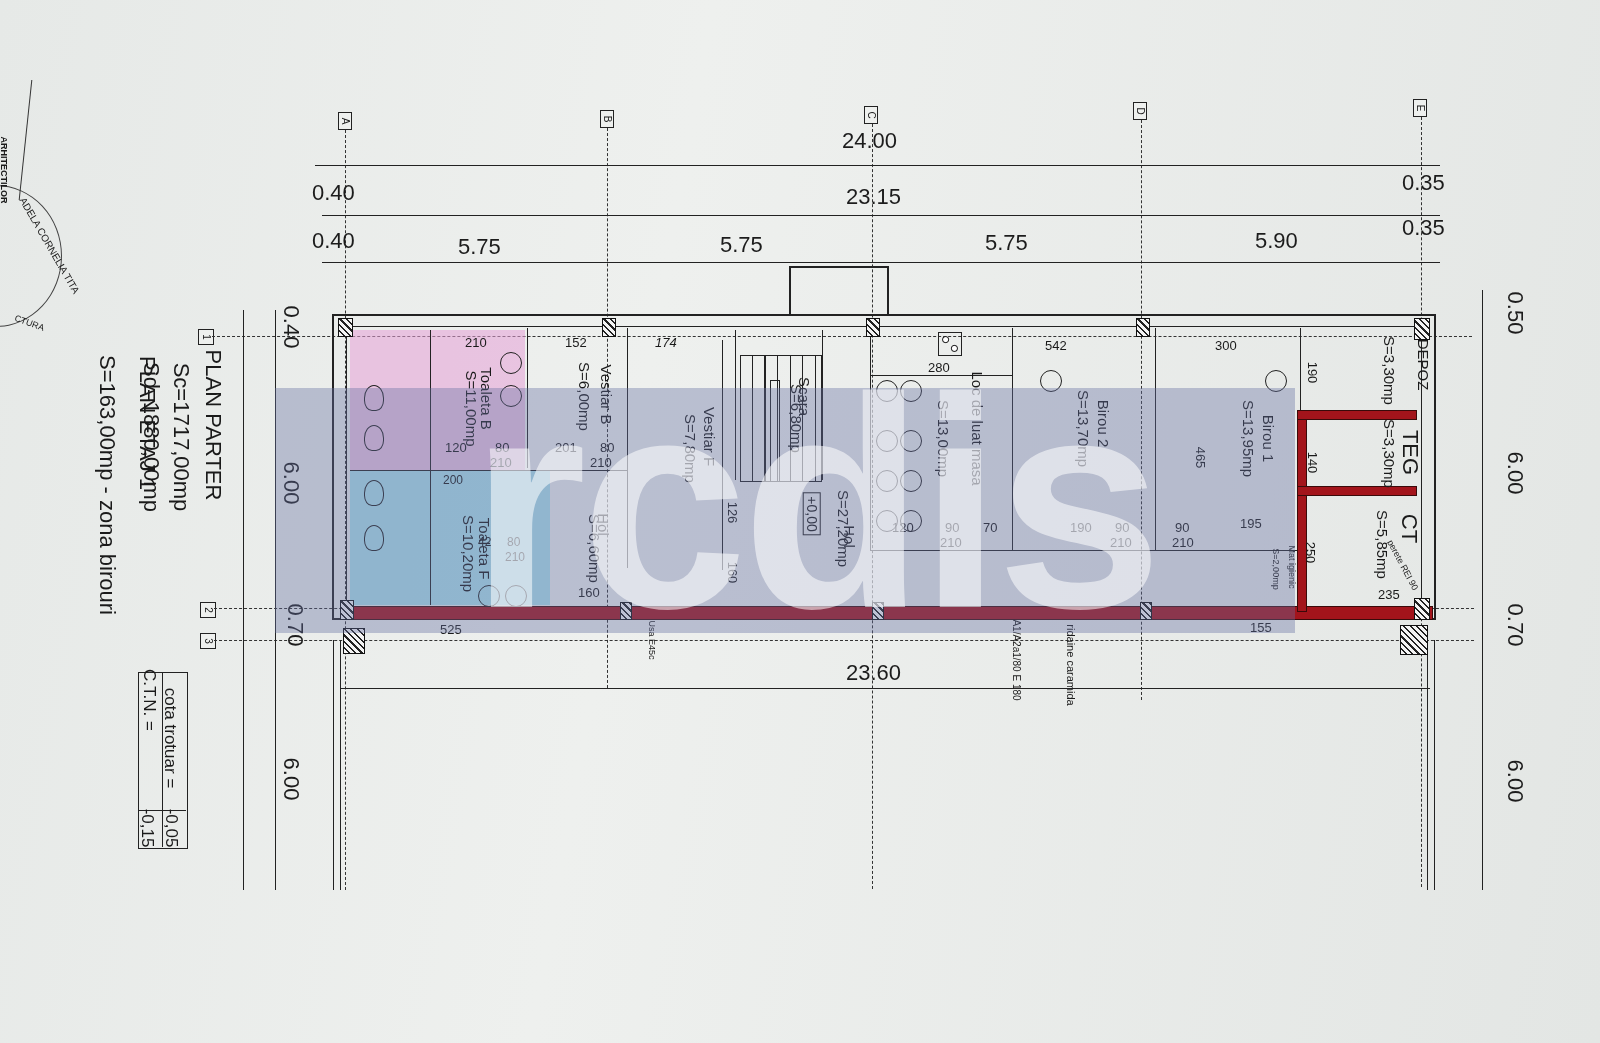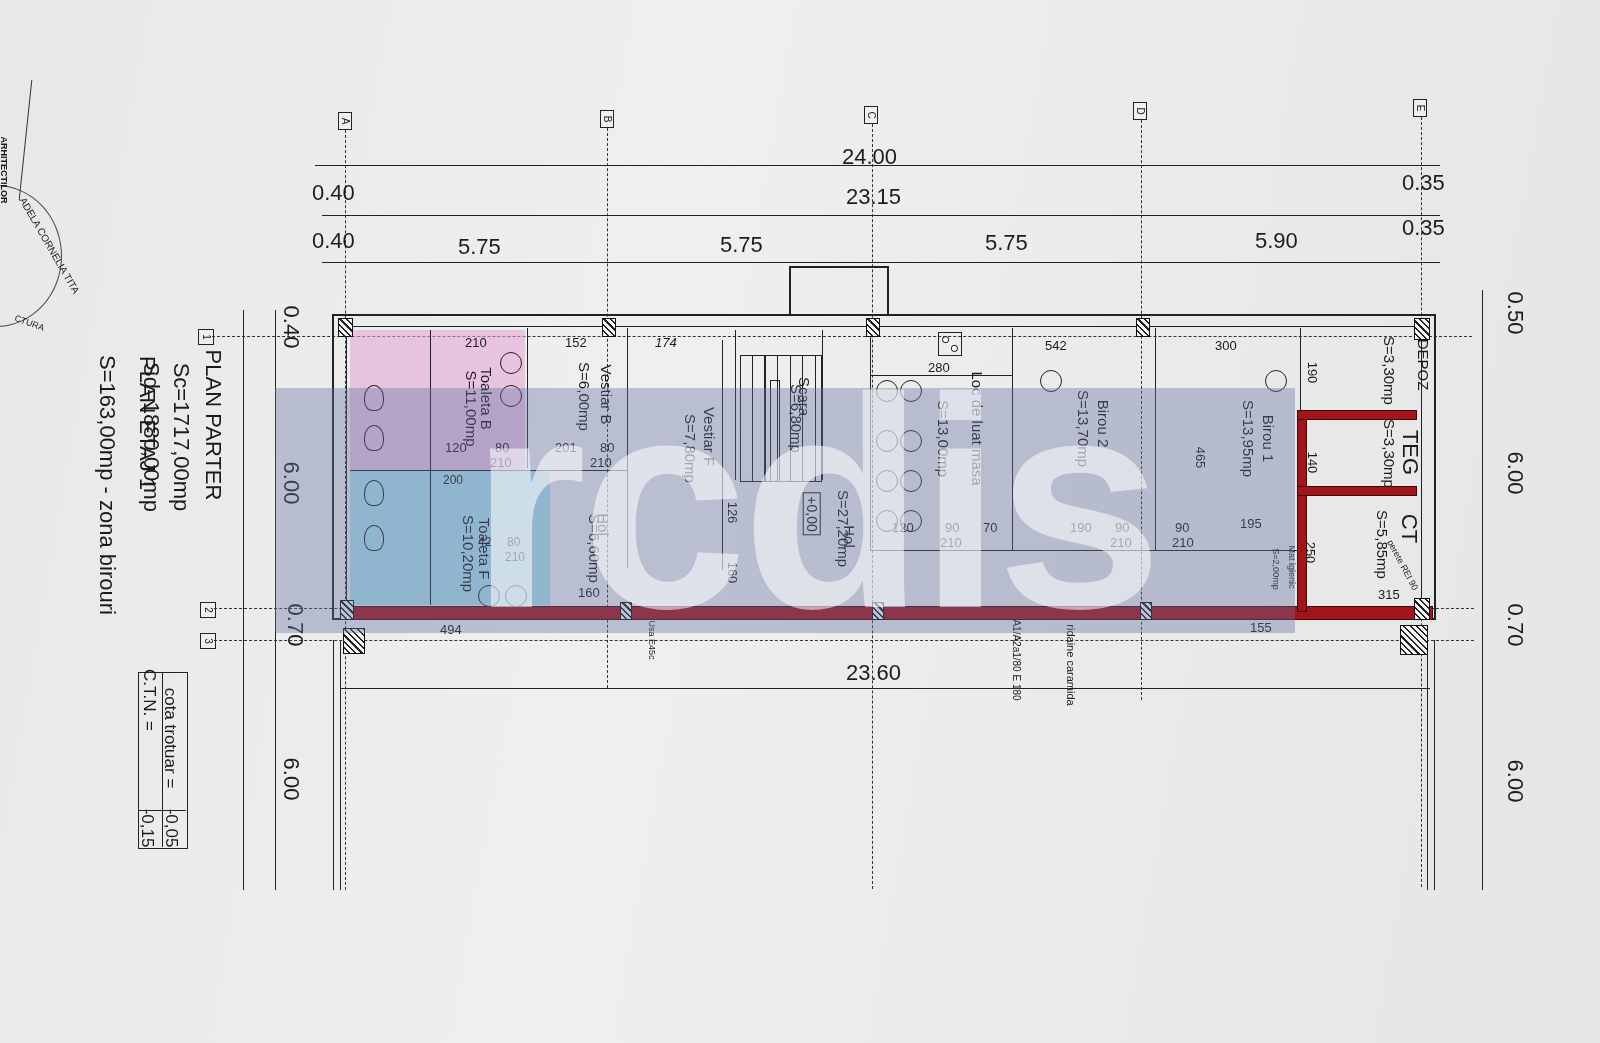--- a/index.html
+++ b/index.html
@@ -69,21 +69,21 @@
   <div class="dash-v" style="left:872px;top:124px;height:765px;"></div>
   <div class="dash-v" style="left:1141px;top:120px;height:580px;"></div>
   <div class="dash-v" style="left:1421px;top:117px;height:770px;"></div>
   <div class="dash-h" style="left:212px;top:336px;width:1260px;"></div>
   <div class="dash-h" style="left:214px;top:608px;width:1260px;"></div>
   <div class="dash-h" style="left:214px;top:640px;width:1260px;"></div>
 
   <div class="hline" style="left:315px;top:165px;width:1125px;"></div>
   <div class="hline" style="left:322px;top:215px;width:1118px;"></div>
   <div class="hline" style="left:322px;top:262px;width:1118px;"></div>
-  <div class="dim" style="left:842px;top:144px;">24.00</div>
+  <div class="dim" style="left:842px;top:128px;">24.00</div>
   <div class="dim" style="left:846px;top:184px;">23.15</div>
   <div class="dim" style="left:312px;top:180px;">0.40</div>
   <div class="dim" style="left:312px;top:228px;">0.40</div>
   <div class="dim" style="left:1402px;top:170px;">0.35</div>
   <div class="dim" style="left:1402px;top:215px;">0.35</div>
   <div class="dim" style="left:458px;top:234px;">5.75</div>
   <div class="dim" style="left:720px;top:232px;">5.75</div>
   <div class="dim" style="left:985px;top:230px;">5.75</div>
   <div class="dim" style="left:1255px;top:228px;">5.90</div>
 
@@ -99,21 +99,21 @@
   <div class="dim rot" style="left:1494px;top:460px;">6.00</div>
   <div class="dim rot" style="left:1494px;top:612px;">0.70</div>
   <div class="dim rot" style="left:1494px;top:768px;">6.00</div>
 
   <div class="vline" style="left:333px;top:640px;height:250px;"></div>
   <div class="vline" style="left:340px;top:640px;height:250px;"></div>
   <div class="vline" style="left:1427px;top:640px;height:250px;"></div>
   <div class="vline" style="left:1434px;top:640px;height:250px;"></div>
   <div class="hline" style="left:340px;top:688px;width:1090px;"></div>
   <div class="dim" style="left:846px;top:660px;">23.60</div>
-  <div class="num" style="left:440px;top:622px;">494</div>
+  <div class="num" style="left:440px;top:622px;">525</div>
   <div class="num" style="left:1250px;top:620px;">155</div>
 
   <div class="wall" style="left:332px;top:314px;width:1100px;height:302px;border-width:2px;"></div>
   <div class="wall" style="left:346px;top:326px;width:1074px;height:282px;border-width:1.5px;"></div>
 
   <div class="wall" style="left:789px;top:266px;width:96px;height:48px;border-bottom:none;"></div>
 
   <div class="pink" style="left:350px;top:330px;width:175px;height:140px;"></div>
   <div class="cyan" style="left:350px;top:470px;width:200px;height:135px;"></div>
 
@@ -243,21 +243,21 @@
   <div class="num" style="left:1115px;top:520px;">90</div>
   <div class="num" style="left:1110px;top:535px;">210</div>
   <div class="num" style="left:1215px;top:338px;">300</div>
   <div class="num rot" style="left:1190px;top:450px;">465</div>
   <div class="num" style="left:1175px;top:520px;">90</div>
   <div class="num" style="left:1172px;top:535px;">210</div>
   <div class="num" style="left:1240px;top:516px;">195</div>
   <div class="num rot" style="left:1302px;top:365px;">190</div>
   <div class="num rot" style="left:1302px;top:455px;">140</div>
   <div class="num rot" style="left:1300px;top:545px;">250</div>
-  <div class="num" style="left:1378px;top:587px;">315</div>
+  <div class="num" style="left:1378px;top:587px;">235</div>
 
   <div class="abs rot small" style="left:1030px;top:660px;font-size:11px;">ridaine caramida</div>
   <div class="abs rot small" style="left:975px;top:655px;font-size:10px;">A1/A2a1/80 E 180</div>
   <div class="abs rot small" style="left:632px;top:635px;font-size:9px;">Usa E45c</div>
 
   <div class="overlay"></div>
   <div class="wm" style="left:470px;top:330px;">rcdis</div>
 
 </div>
 

